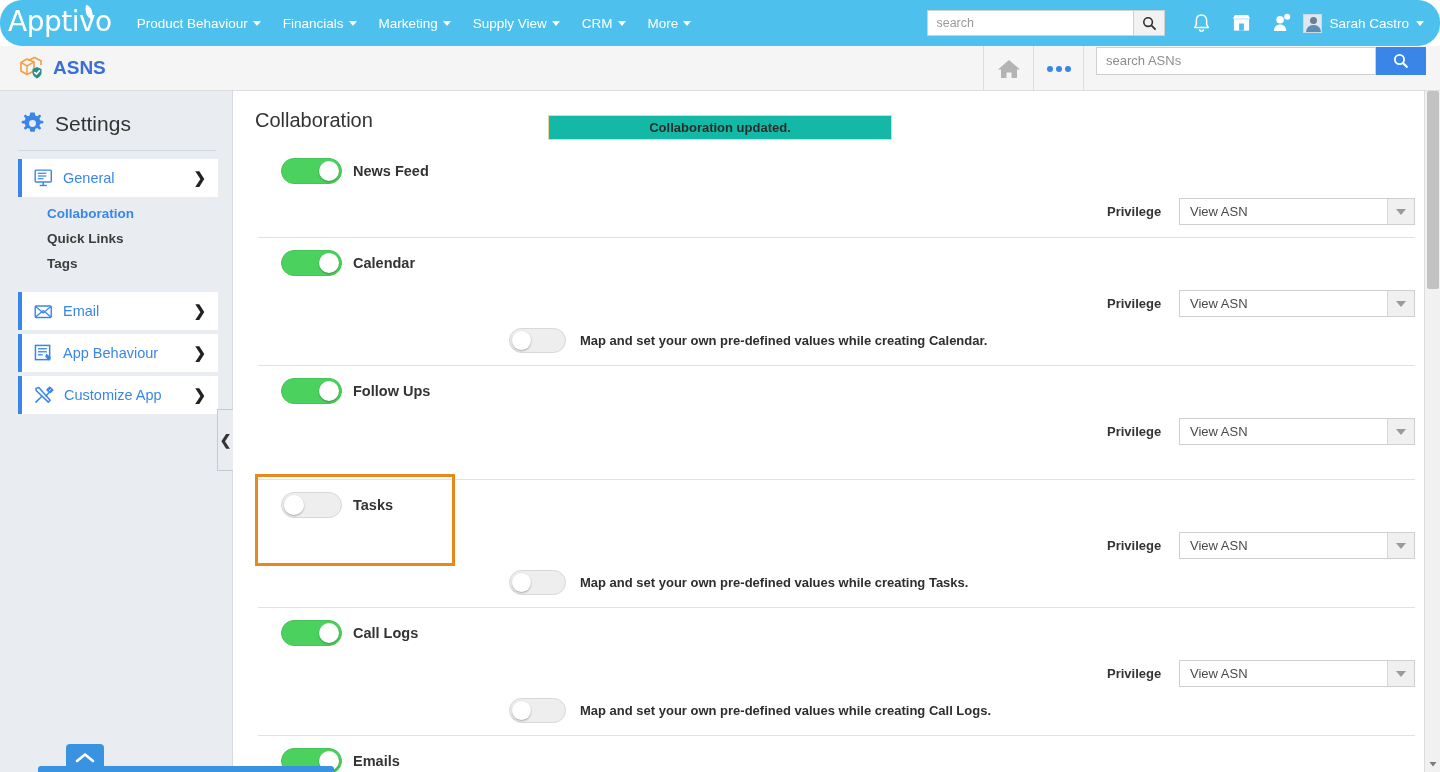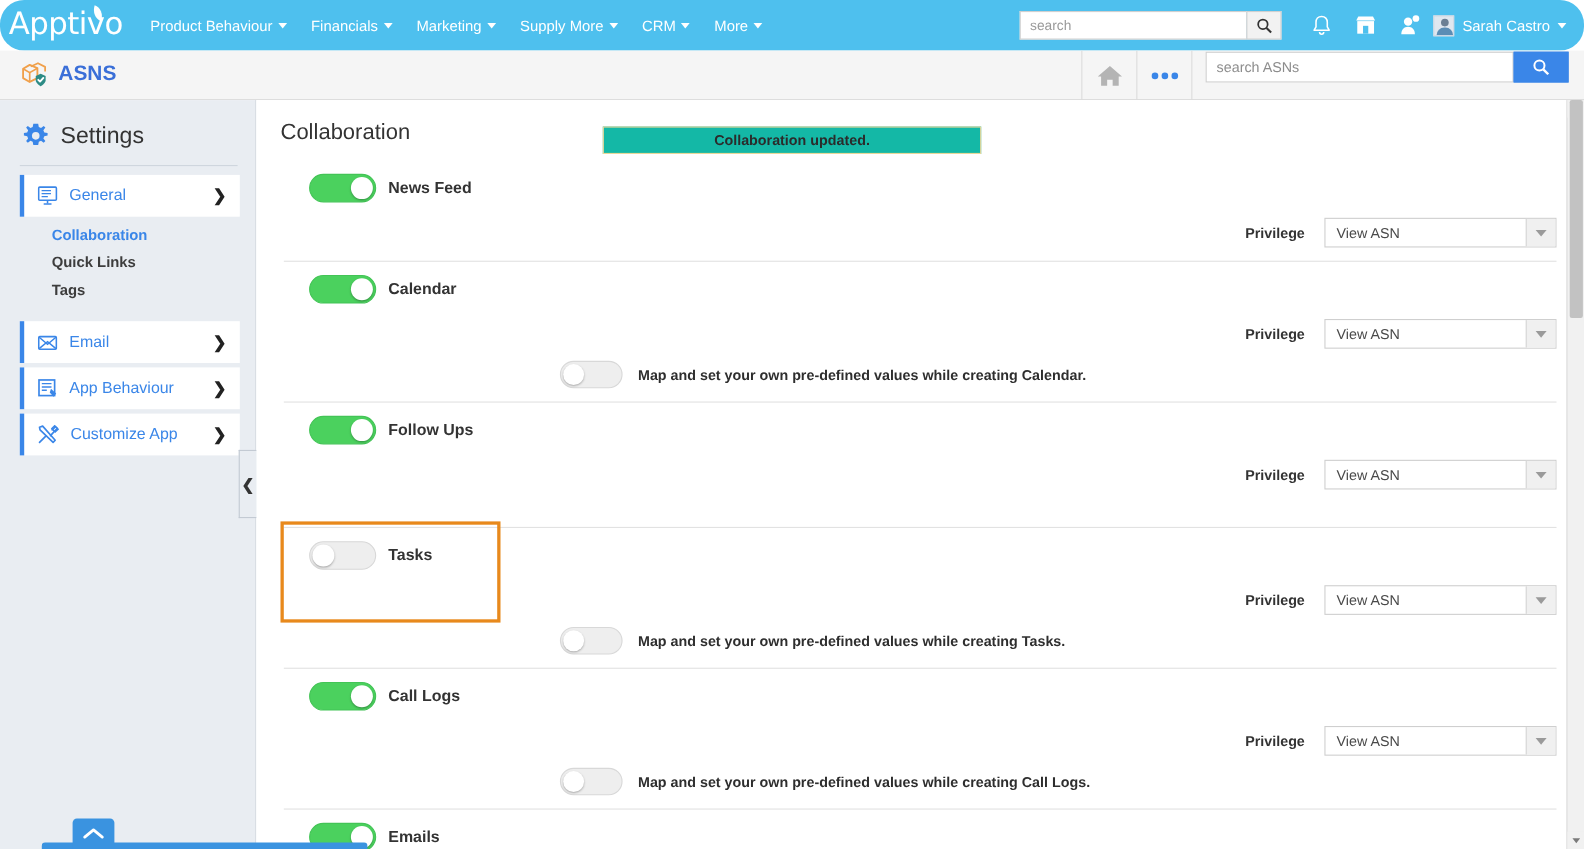--- a/index.html
+++ b/index.html
@@ -270,21 +270,21 @@
     font-size: 14.5px; font-weight: bold; color: #333;
   }
   .priv-row {
     display: flex; align-items: center; margin-top: 10px; justify-content: flex-end;
   }
   .priv-label {
     width: 95px; flex: none; padding-left: 23px;
     font-size: 13px; font-weight: bold; color: #333;
   }
   .select {
-    width: 211px; height: 27px;
+    width: 236px; height: 27px;
     border: 1px solid #cfcfcf; background: #fff;
     display: flex; align-items: stretch;
     cursor: pointer;
   }
   .select .val {
     flex: 1; display: flex; align-items: center;
     padding-left: 10px; font-size: 13px; color: #4a4a4a;
   }
   .select .arrow {
     width: 27px; background: #f0f0f0;
@@ -350,21 +350,21 @@
     </div>
     <div class="nav-item">
       <span>Financials</span>
       <span class="caret-down"></span>
     </div>
     <div class="nav-item">
       <span>Marketing</span>
       <span class="caret-down"></span>
     </div>
     <div class="nav-item">
-      <span>Supply More</span>
+      <span>Supply View</span>
       <span class="caret-down"></span>
     </div>
     <div class="nav-item">
       <span>CRM</span>
       <span class="caret-down"></span>
     </div>
     <div class="nav-item">
       <span>More</span>
       <span class="caret-down"></span>
     </div>

